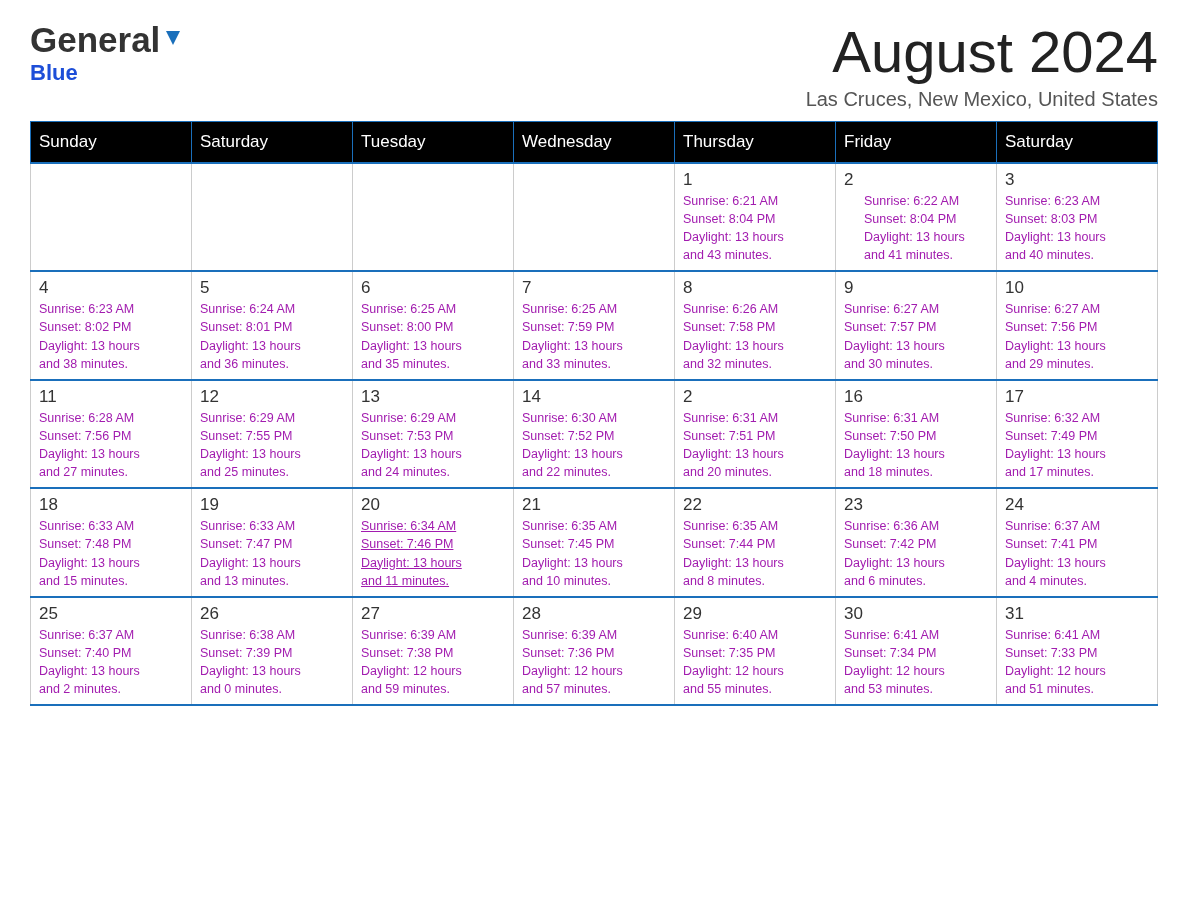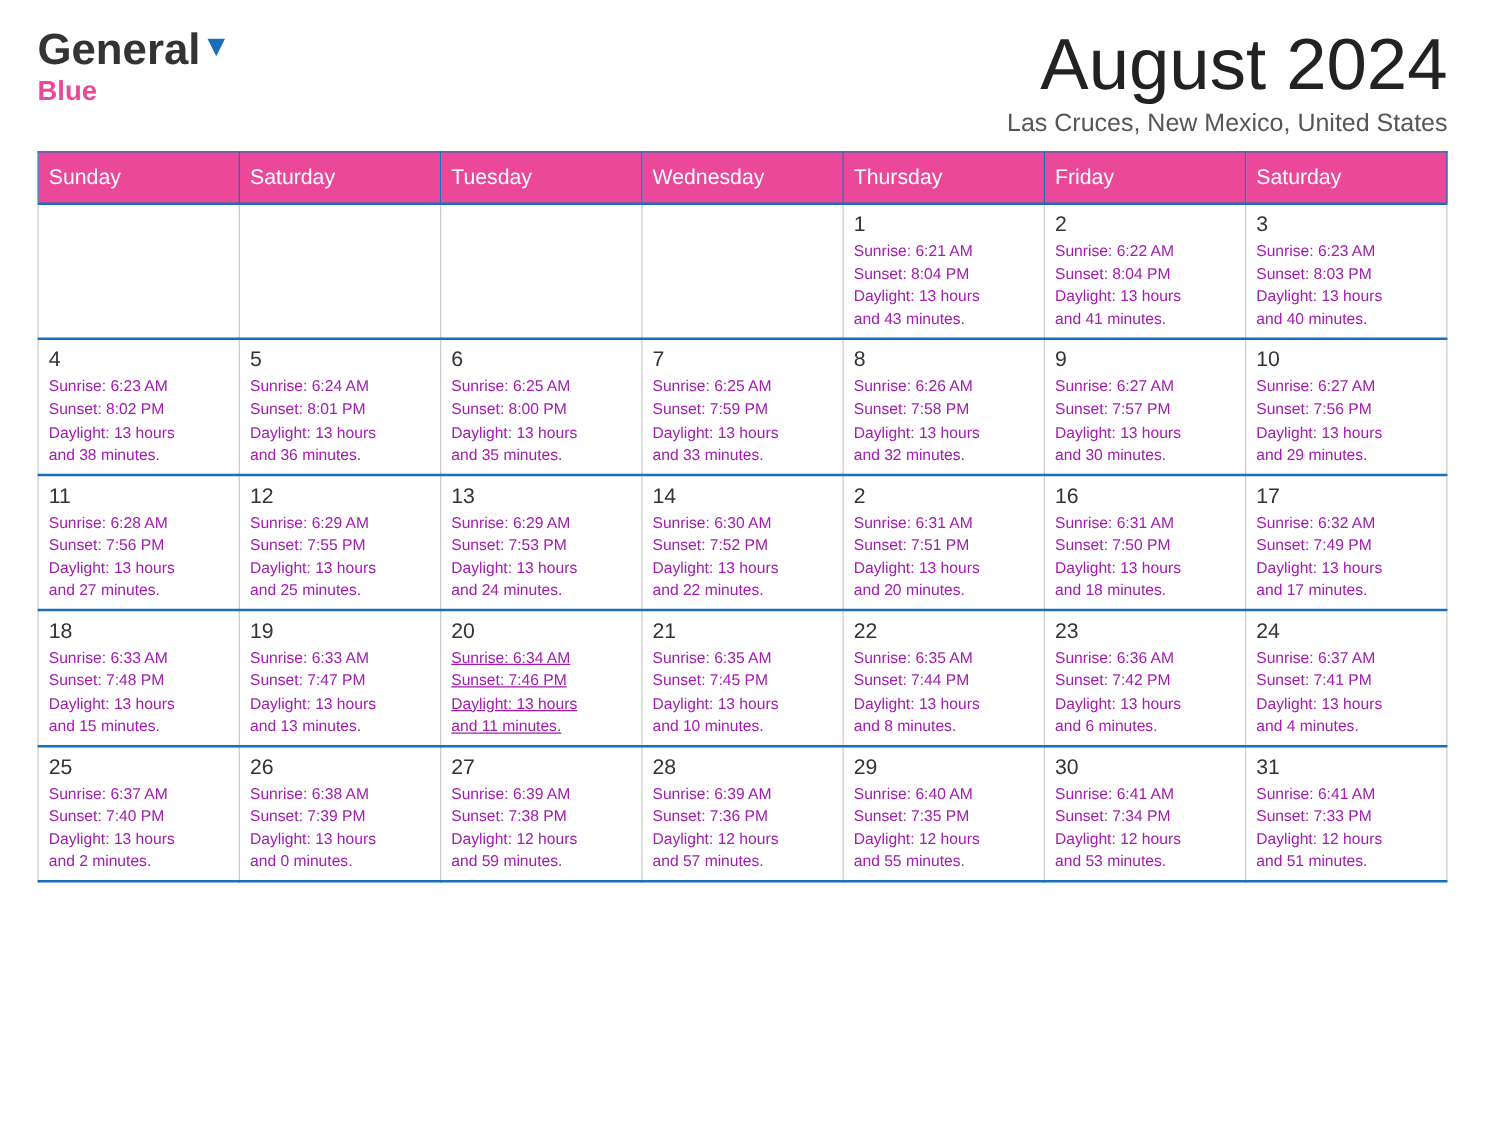--- a/index.html
+++ b/index.html
@@ -15,21 +15,21 @@
       justify-content: space-between;
       align-items: flex-start;
       margin-bottom: 10px;
     }
     .logo {
       display: flex;
       flex-direction: column;
       align-items: flex-start;
     }
     .logo-blue-line {
-      color: #ec4899;
+      color: #1d4ed8;
       font-size: 22px;
       font-weight: bold;
     }
     .title-area {
       text-align: right;
     }
     .month-title {
       font-size: 58px;
       font-weight: 300;
       color: #222;
@@ -39,21 +39,21 @@
       font-size: 20px;
       color: #555;
       margin-top: 4px;
     }
     .calendar-table {
       width: 100%;
       border-collapse: collapse;
       border: 1px solid #aaa;
     }
     .calendar-table th {
-      background-color: #ec4899;
+      background-color: #000000;
       color: #fff;
       font-size: 17px;
       font-weight: normal;
       padding: 10px 8px;
       text-align: left;
       border: 1px solid #1a6fbb;
     }
     .calendar-table td {
       vertical-align: top;
       padding: 6px 8px;
@@ -137,21 +137,21 @@
         <td class="empty-cell"></td>
         <td>
           <div class="day-number">1</div>
           <div class="day-info" style="white-space: pre-line;">Sunrise: 6:21 AM
 Sunset: 8:04 PM
 Daylight: 13 hours
 and 43 minutes.</div>
         </td>
         <td>
           <div class="day-number">2</div>
-          <div class="day-info" style="white-space: pre-line;">Sunrise: 6:22 AM
+          <div class="day-info" style="white-space: pre-line; margin-left: 20px;">Sunrise: 6:22 AM
 Sunset: 8:04 PM
 Daylight: 13 hours
 and 41 minutes.</div>
         </td>
         <td>
           <div class="day-number">3</div>
           <div class="day-info" style="white-space: pre-line;">Sunrise: 6:23 AM
 Sunset: 8:03 PM
 Daylight: 13 hours
 and 40 minutes.</div>

